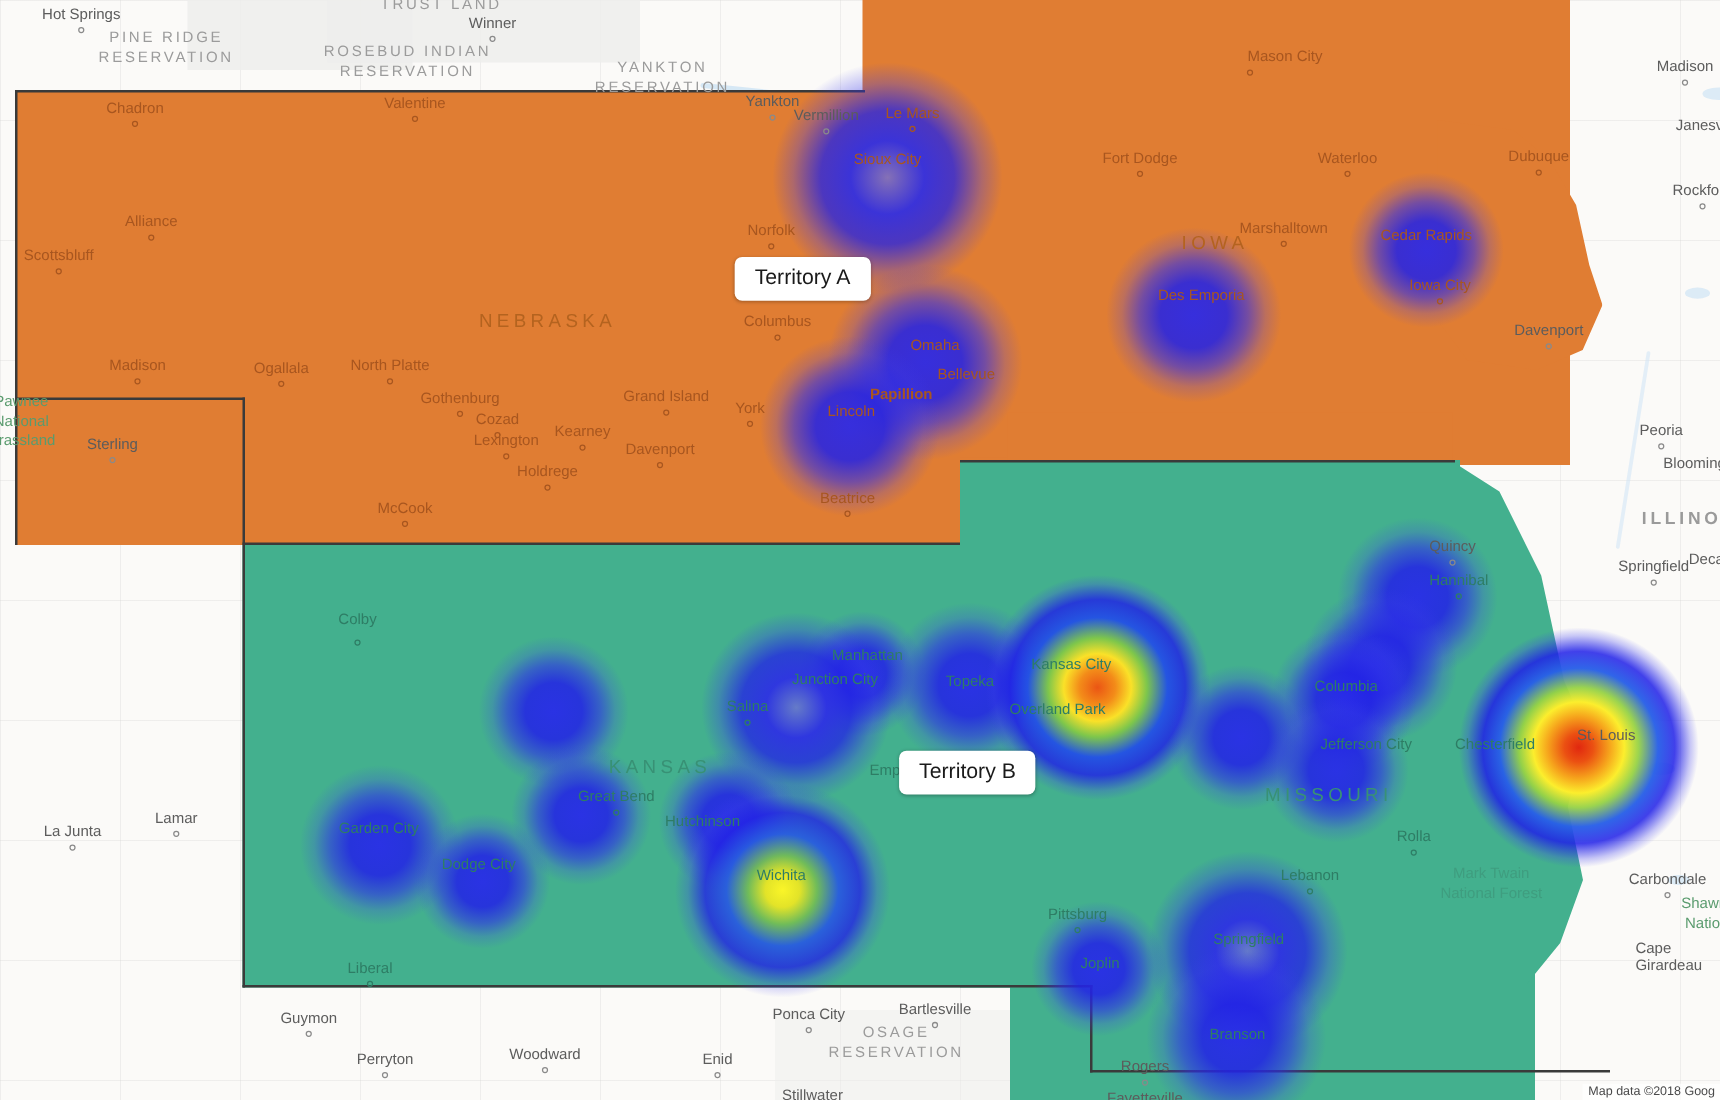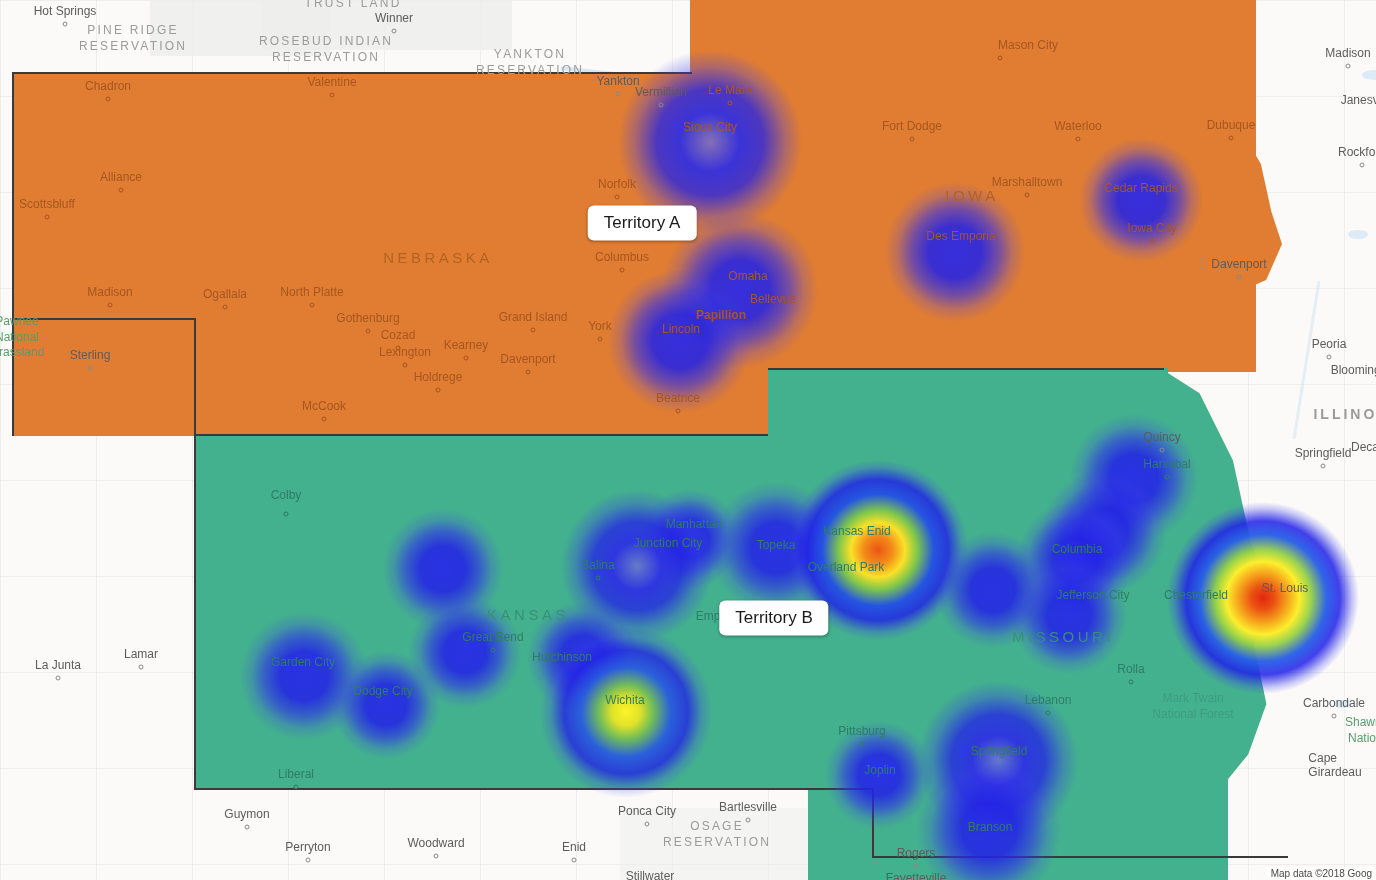--- a/index.html
+++ b/index.html
@@ -313,21 +313,21 @@
       <div class="lbl lbl-city" style="left: 1162px; top: 437px;">Quincy</div>
       <div class="city-dot" style="left: 1162px; top: 450px;"></div>
       <div class="lbl lbl-city" style="left: 1323px; top: 453px;">Springfield</div>
       <div class="city-dot" style="left: 1323px; top: 466px;"></div>
       <div class="lbl lbl-city" style="left: 1372px; top: 447px;">Decatur</div>
       <div class="lbl lbl-city-on-b" style="left: 1167px; top: 464px;">Hannibal</div>
       <div class="city-dot on-b" style="left: 1167px; top: 477px;"></div>
       <div class="lbl lbl-city-on-b" style="left: 286px; top: 495px; text-align: right;">Colby</div>
       <div class="city-dot on-b" style="left: 286px; top: 514px;"></div>
       <div class="lbl lbl-city-on-b" style="left: 694px; top: 524px;">Manhattan</div>
-      <div class="lbl lbl-city-on-b" style="left: 857px; top: 531px;">Kansas Enid</div>
+      <div class="lbl lbl-city-on-b" style="left: 857px; top: 531px;">Kansas City</div>
       <div class="lbl lbl-city-on-b" style="left: 668px; top: 543px;">Junction City</div>
       <div class="lbl lbl-city-on-b" style="left: 776px; top: 545px;">Topeka</div>
       <div class="lbl lbl-city-on-b" style="left: 1077px; top: 549px;">Columbia</div>
       <div class="lbl lbl-city-on-b" style="left: 598px; top: 565px;">Salina</div>
       <div class="city-dot on-b" style="left: 598px; top: 578px;"></div>
       <div class="lbl lbl-city-on-b" style="left: 846px; top: 567px;">Overland Park</div>
       <div class="lbl lbl-city" style="left: 1285px; top: 588px;">St. Louis</div>
       <div class="lbl lbl-city-on-b" style="left: 1196px; top: 595px;">Chesterfield</div>
       <div class="lbl lbl-city-on-b" style="left: 1093px; top: 595px;">Jefferson City</div>
       <div class="lbl lbl-city-on-b" style="left: 718px; top: 616px;">Emporia</div>

